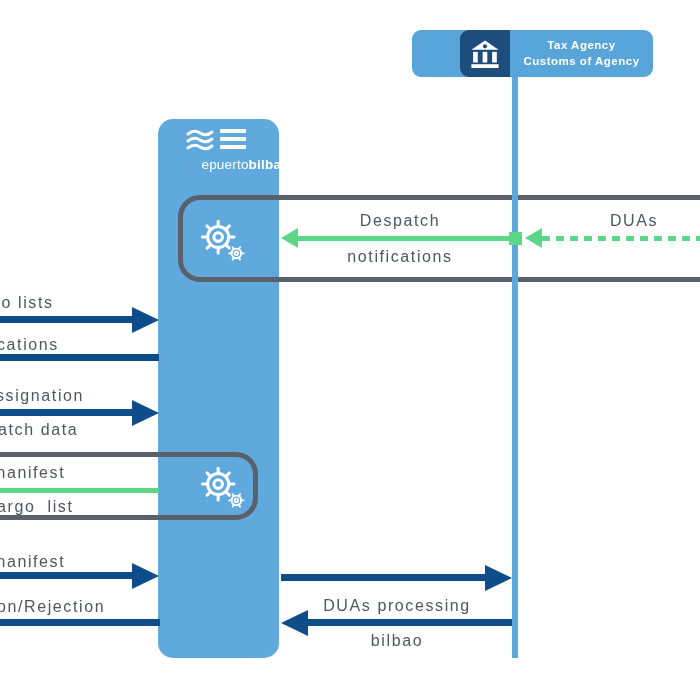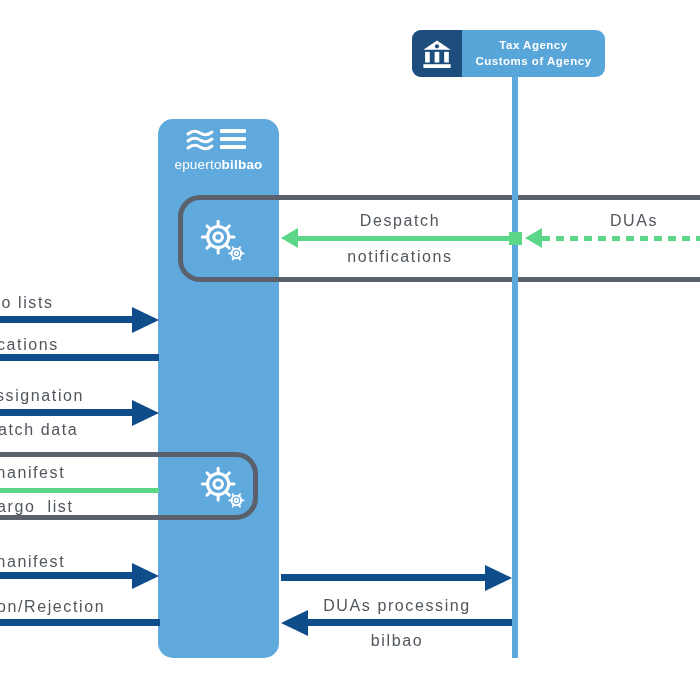--- a/index.html
+++ b/index.html
@@ -3,42 +3,42 @@
 <meta charset="utf-8">
 <style>
   html,body{margin:0;padding:0;background:#fff;}
   #canvas{
     position:relative;width:700px;height:700px;overflow:hidden;background:#fff;
     font-family:"Liberation Sans","DejaVu Sans",sans-serif;
   }
   
   .tax-box{
     position:absolute;left:412px;top:30px;width:193px;height:47px;
-    background:var(--tax_box_blue,#57a5d9);border-radius:9px;display:flex;z-index:4;
+    background:var(--tax_box_blue,#57a5d9);border-radius:9px;display:flex;z-index:4;padding-left:48px;
   }
   .tax-icon-square{
     width:50px;height:47px;background:var(--tax_icon_navy,#1d4d7c);
     border-radius:9px 0 0 9px;display:flex;align-items:center;justify-content:center;flex:0 0 50px;
   }
   .tax-label{
     flex:1;display:flex;flex-direction:column;align-items:center;justify-content:center;
     color:#fff;font-weight:bold;font-size:11.5px;letter-spacing:.5px;line-height:1.35;text-align:center;
   }
   .lifeline{
     position:absolute;left:512px;top:77px;width:6px;height:581px;
     background:var(--lifeline_blue,#5ca9de);z-index:3;
   }
   .eport-bar{
     position:absolute;left:158px;top:119px;width:121px;height:539px;
     background:var(--bar_blue,#60a9dc);border-radius:15px;z-index:1;
   }
   .eport-logo{position:absolute;left:184px;top:127px;z-index:5;}
   .eport-text{
     position:absolute;left:158px;top:157px;width:121px;text-align:center;color:#fff;
-    font-size:13.5px;z-index:5;letter-spacing:.2px;
+    font-size:13.5px;z-index:5;letter-spacing:.2px;padding-left:27px;
   }
   .eport-text .bold{font-weight:bold;}
   
   .gearbox{
     position:absolute;border:5px solid var(--border_gray,#5a616c);
     border-radius:22px;background:transparent;z-index:2;box-sizing:border-box;
   }
   .gearbox.one{left:178px;top:195px;width:562px;height:87px;}
   .gearbox.two{left:-26px;top:452px;width:284px;height:68px;}
   .gear-icon{position:absolute;z-index:5;}

